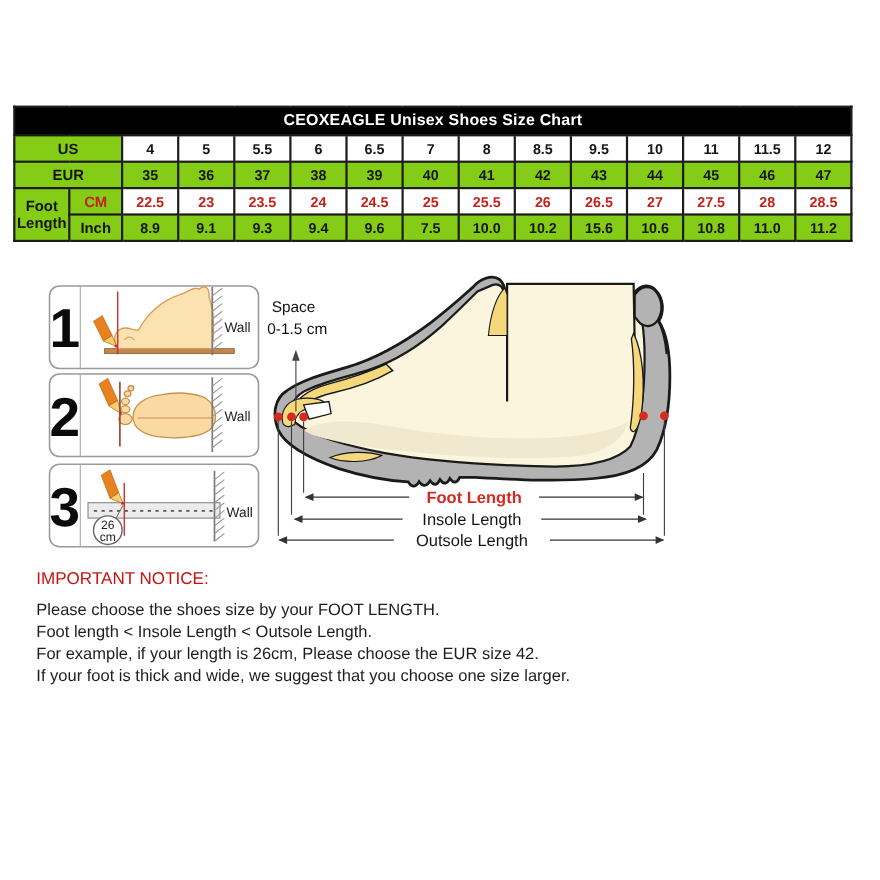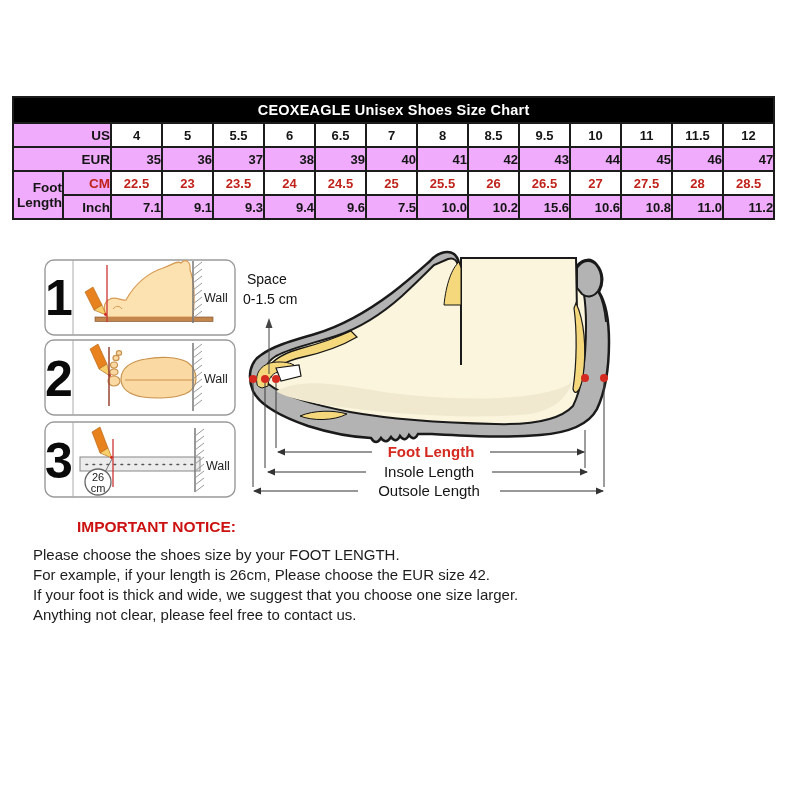--- a/index.html
+++ b/index.html
@@ -5,28 +5,28 @@
   html,body{margin:0;padding:0;background:#fff;}
   .canvas{position:relative;width:800px;height:800px;background:#fff;overflow:hidden;
           font-family:"Liberation Sans",sans-serif;color:#111;}
 
   
   table.size-table{position:absolute;left:12px;top:96px;width:760px;
     border-collapse:collapse;table-layout:fixed;}
   table.size-table td{border:2px solid #1c1c1c;text-align:center;vertical-align:middle;
     height:22px;padding:0;font-size:13px;font-weight:bold;color:#151515;}
   table.size-table td.hdr{background:#000;color:#fff;font-size:14.5px;height:24px;letter-spacing:.2px;}
-  table.size-table td.gray{background:#f0abfc;text-align:right;}
+  table.size-table td.gray{background:#84cc16;}
   table.size-table td.red{color:#c0231b;}
   table.size-table td.lbl{font-size:13.5px;}
 
   
   .measure-heading{position:absolute;left:23px;top:217px;font-size:13.8px;font-weight:bold;color:#0d0d0d;}
   .notice{position:absolute;left:33px;top:518px;font-size:15px;color:#1d1d1d;}
-  .notice-title{color:#cc1111;font-weight:bold;font-size:15.5px;margin-bottom:9px;margin-left:44px;}
+  .notice-title{color:#cc1111;font-weight:normal;font-size:15.5px;margin-bottom:9px;}
   .notice-line{line-height:20px;}
 
   
   .diagram-svg{position:absolute;left:0;top:245px;width:800px;height:270px;}
   .diagram-svg text{font-family:"Liberation Sans",sans-serif;}
 </style>
 </head>
 <body>
 
 <div class="canvas">
@@ -87,21 +87,21 @@
           <td class="red">25.5</td>
           <td class="red">26</td>
           <td class="red">26.5</td>
           <td class="red">27</td>
           <td class="red">27.5</td>
           <td class="red">28</td>
           <td class="red">28.5</td>
         </tr>
         <tr>
           <td class="lbl gray">Inch</td>
-          <td class="gray">7.1</td>
+          <td class="gray">8.9</td>
           <td class="gray">9.1</td>
           <td class="gray">9.3</td>
           <td class="gray">9.4</td>
           <td class="gray">9.6</td>
           <td class="gray">7.5</td>
           <td class="gray">10.0</td>
           <td class="gray">10.2</td>
           <td class="gray">15.6</td>
           <td class="gray">10.6</td>
           <td class="gray">10.8</td>
@@ -268,18 +268,18 @@
           <rect x="358" y="484" width="142" height="15" fill="#fff"></rect>
           <text x="429" y="496" font-size="15" text-anchor="middle" fill="#151515">Outsole Length</text>
         </g>
       </g>
     </g>
   </svg>
 
   <div class="notice">
     <div class="notice-title">IMPORTANT NOTICE:</div>
     <div class="notice-line">Please choose the shoes size by your FOOT LENGTH.</div>
+    <div class="notice-line">Foot length &lt; Insole Length &lt; Outsole Length.</div>
     <div class="notice-line">For example, if your length is 26cm, Please choose the EUR size 42.</div>
     <div class="notice-line">If your foot is thick and wide, we suggest that you choose one size larger.</div>
-    <div class="notice-line">Anything not clear, please feel free to contact us.</div>
   </div>
 
 </div>
 
 </body></html>

